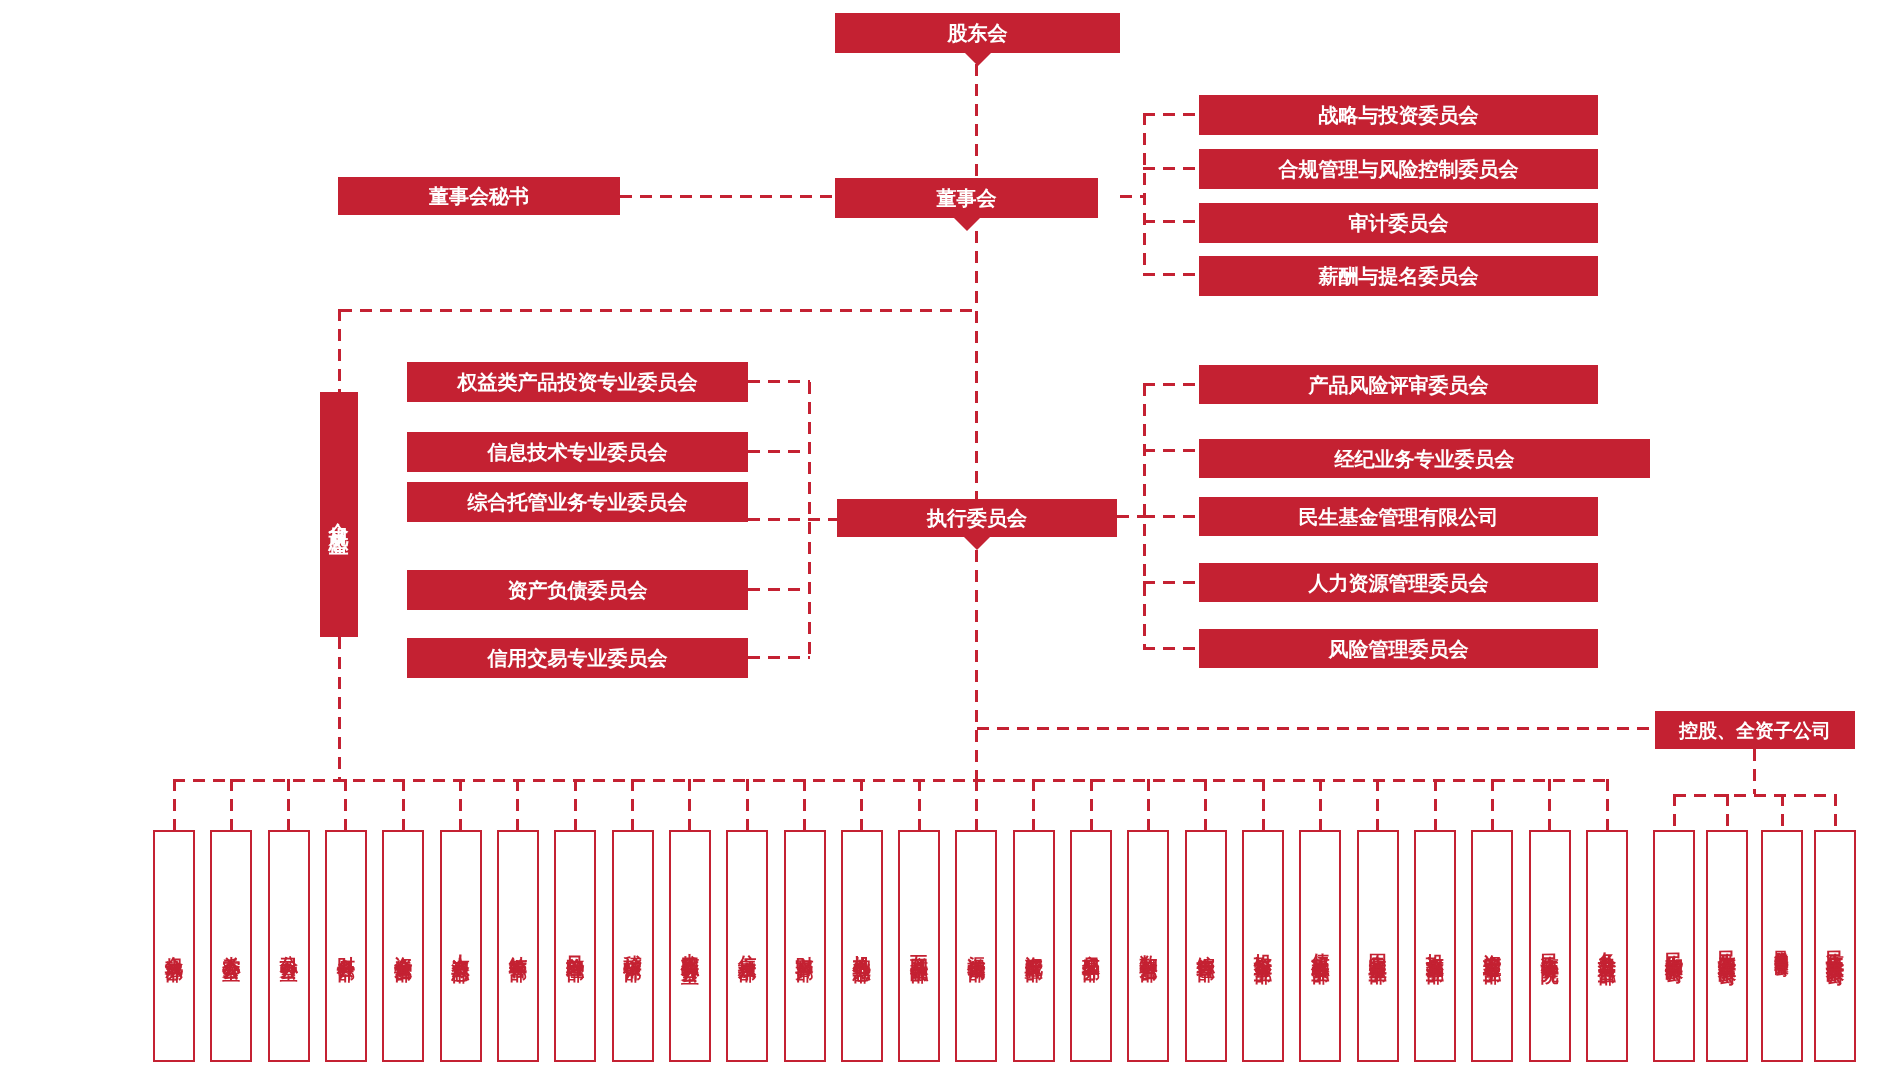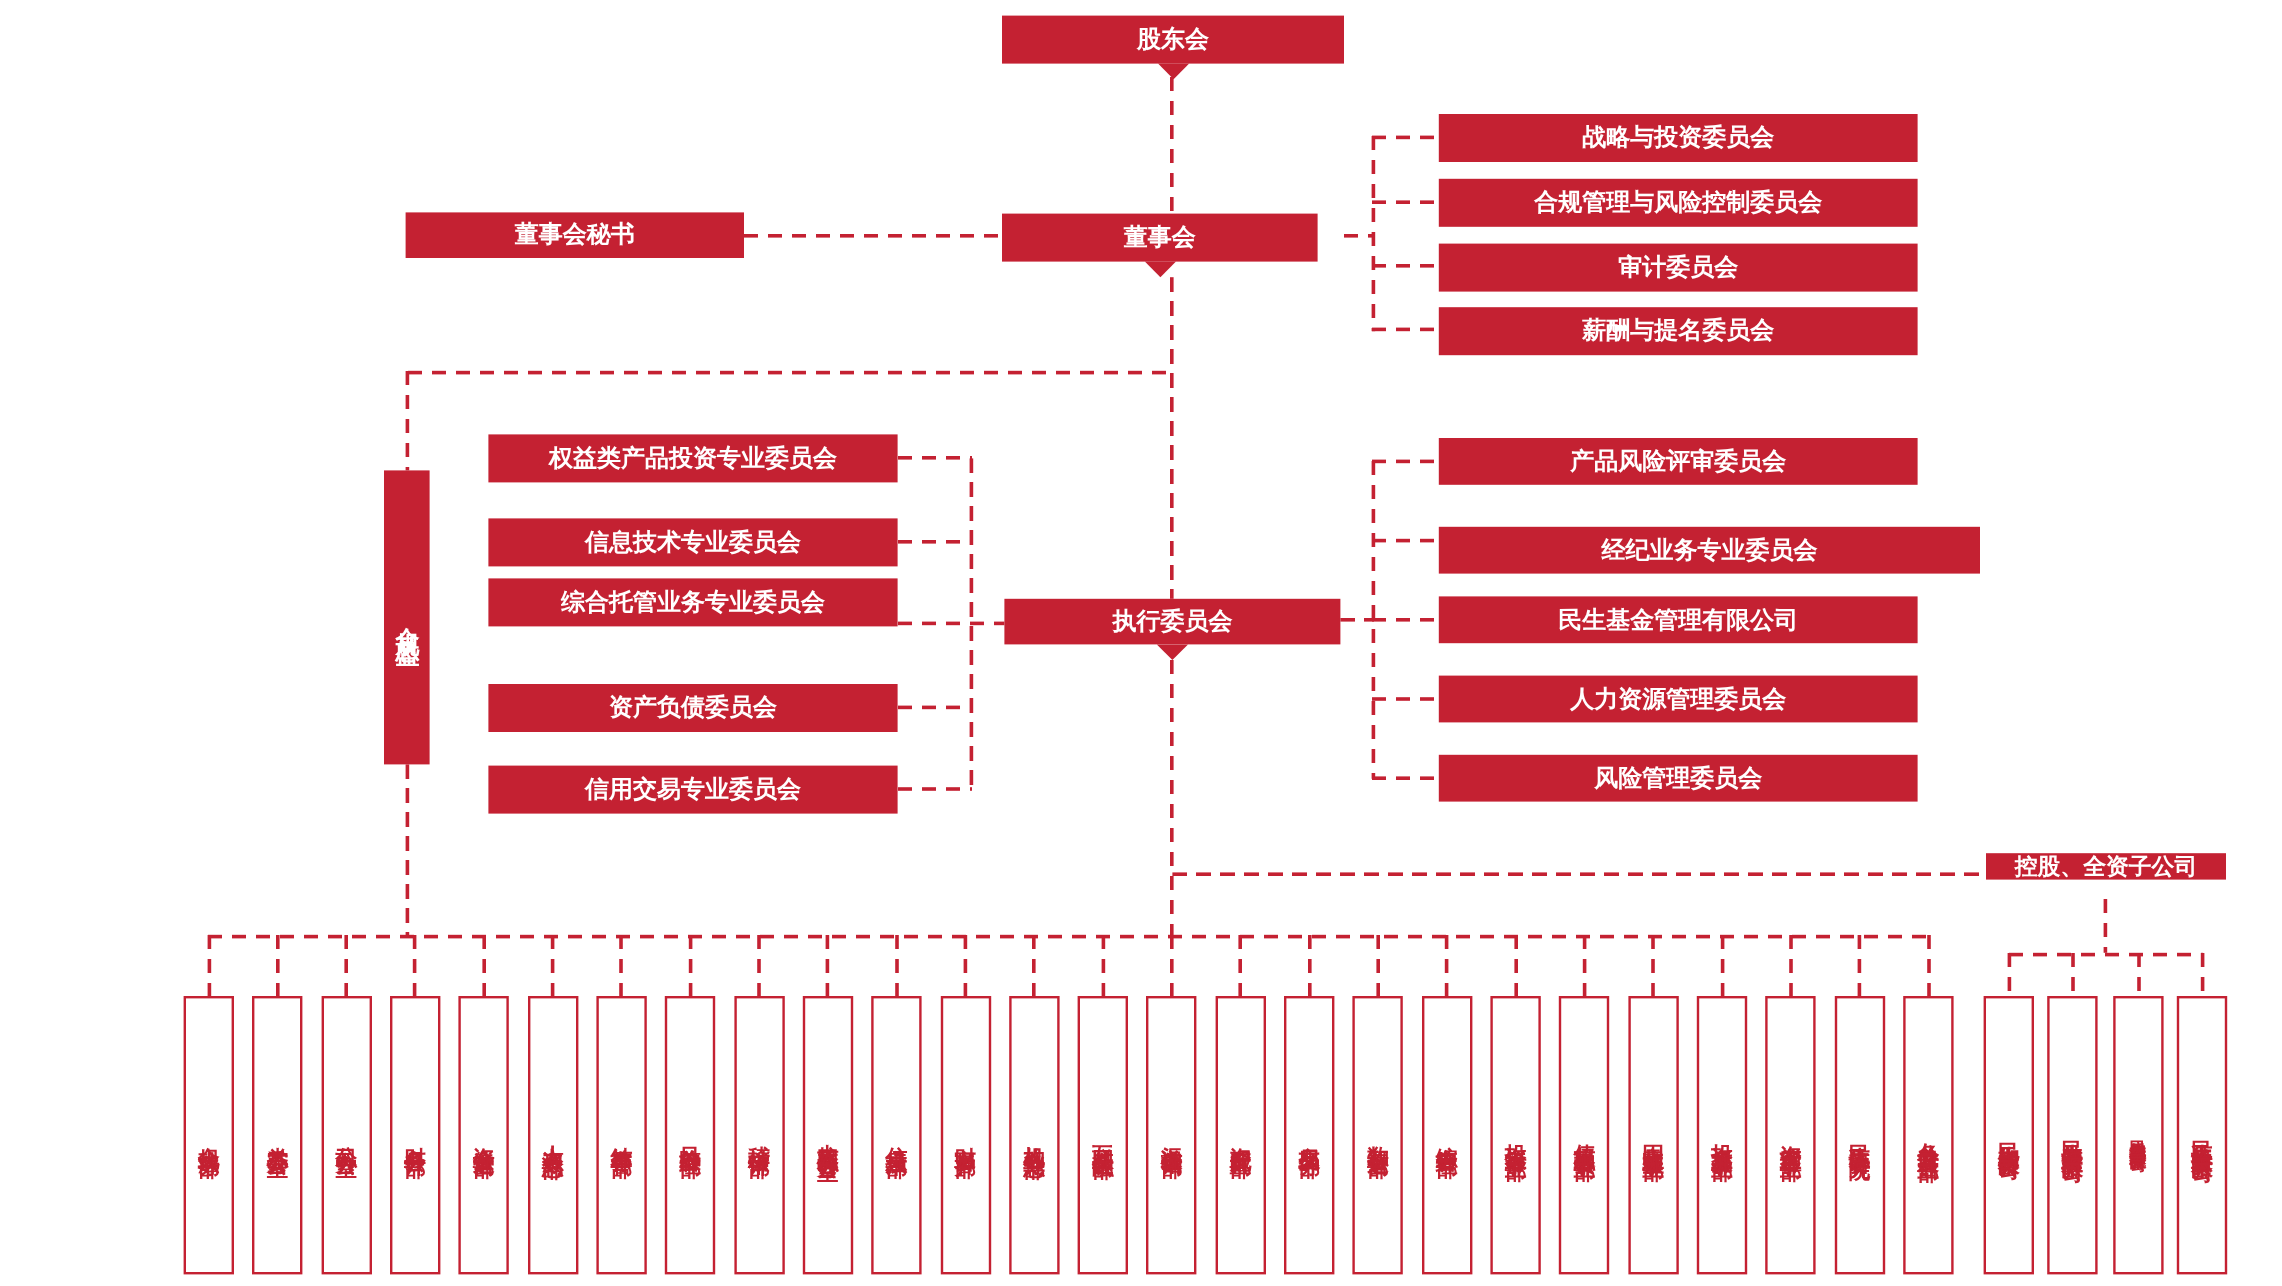--- a/index.html
+++ b/index.html
@@ -46,21 +46,21 @@
 
   <div class="box fill vert" style="left:320px;top:392px;width:38px;height:245px;font-size:20px;letter-spacing:4px">
     <span>合规总监</span>
   </div>
 
   <div class="box fill" style="left:837px;top:499px;width:280px;height:38px">
     <span>执行委员会</span>
     <i class="tri"></i>
   </div>
 
-  <div class="box fill" style="left:1655px;top:711px;width:200px;height:22px;font-size:19px">
+  <div class="box fill" style="left:1655px;top:711px;width:200px;height:38px;font-size:19px">
     <span>控股、全资子公司</span>
   </div>
 
 <div class="box fill" style="left: 1199px; top: 95px; width: 399px; height: 40px;">
       <span>战略与投资委员会</span>
     </div>
     <div class="box fill" style="left: 1199px; top: 149px; width: 399px; height: 40px;">
       <span>合规管理与风险控制委员会</span>
     </div>
     <div class="box fill" style="left: 1199px; top: 203px; width: 399px; height: 40px;">

